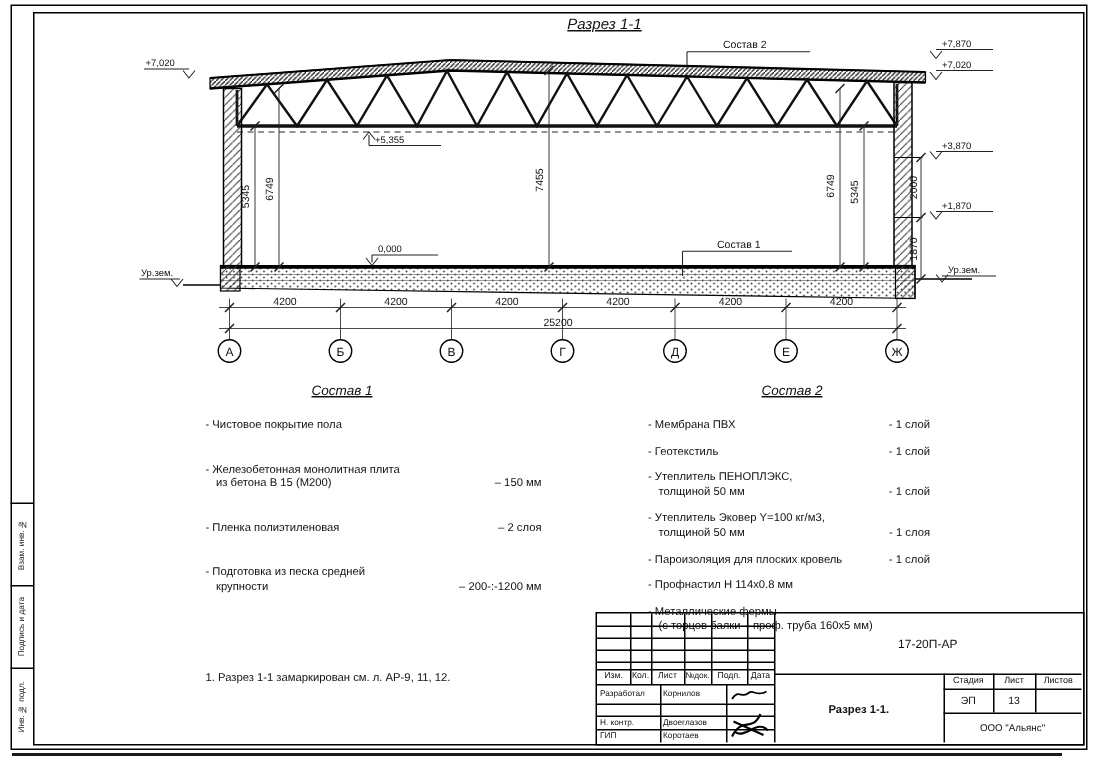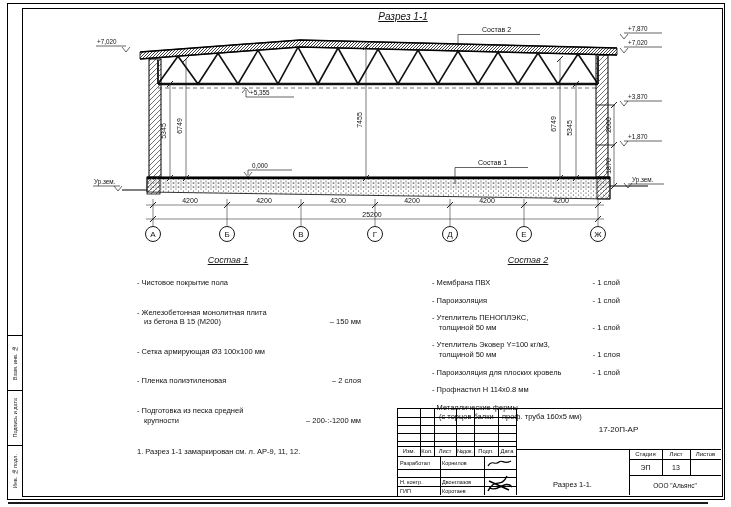--- a/index.html
+++ b/index.html
@@ -186,42 +186,38 @@
   <div class="lrow">
       <div class="lname">- Чистовое покрытие пола</div>
       <div class="lval"></div>
     </div>
   <div class="lrow">
       <div class="lname">- Железобетонная  монолитная плита
 из бетона В 15 (М200)</div>
       <div class="lval">– 150 мм</div>
     </div>
   <div class="lrow">
-      <div class="lname">- Сетка армирующая Ø3 100х100 мм</div>
-      <div class="lval"></div>
-    </div>
-  <div class="lrow">
       <div class="lname">- Пленка полиэтиленовая</div>
       <div class="lval">– 2 слоя</div>
     </div>
   <div class="lrow">
       <div class="lname">- Подготовка из песка средней
 крупности</div>
       <div class="lval">– 200-:-1200 мм</div>
     </div>
 </div>
 
 <div class="abs list-title" style="left:478px;top:255px;width:100px;">Состав 2</div>
 <div class="abs clist" style="left:432px;top:278px;width:188px;">
   <div class="lrow">
       <div class="lname">- Мембрана ПВХ</div>
       <div class="lval">- 1 слой</div>
     </div>
   <div class="lrow">
-      <div class="lname">- Пароизоляция</div>
+      <div class="lname">- Геотекстиль</div>
       <div class="lval">- 1 слой</div>
     </div>
   <div class="lrow">
       <div class="lname">- Утеплитель ПЕНОПЛЭКС,
 толщиной 50 мм</div>
       <div class="lval">- 1 слой</div>
     </div>
   <div class="lrow">
       <div class="lname">- Утеплитель Эковер Y=100 кг/м3,
 толщиной 50 мм</div>
@@ -289,21 +285,21 @@
         <path d="M2,9 C6,2 9,9 13,5 C16,2 18,8 25,4" fill="none" stroke="#000" stroke-width="1.2"></path>
       </svg>
   </div>
   <div class="tb-cell" style="left:86px;top:64px;width:32px;height:22px;">
     <svg width="30" height="22" viewBox="0 0 30 22">
         <path d="M3,18 C10,4 16,16 22,3 M5,15 C12,20 20,6 27,14 M4,8 L24,17" fill="none" stroke="#000" stroke-width="1.4"></path>
       </svg>
   </div>
 
   <div class="tb-cell f8" style="left:118px;top:0;width:205px;height:40px;">17-20П-АР</div>
-  <div class="tb-cell f75" style="left:118px;top:52px;width:113px;height:46px;">Разрез 1-1.</div>
+  <div class="tb-cell f75" style="left:118px;top:40px;width:113px;height:46px;font-weight:bold;">Разрез 1-1.</div>
   <div class="tb-cell f6" style="left:231px;top:40px;width:33px;height:10px;">Стадия</div>
   <div class="tb-cell f6" style="left:264px;top:40px;width:28px;height:10px;">Лист</div>
   <div class="tb-cell f6" style="left:292px;top:40px;width:31px;height:10px;">Листов</div>
   <div class="tb-cell f7" style="left:231px;top:50px;width:33px;height:16px;">ЭП</div>
   <div class="tb-cell f7" style="left:264px;top:50px;width:28px;height:16px;">13</div>
   <div class="tb-cell f7" style="left:292px;top:50px;width:31px;height:16px;"></div>
   <div class="tb-cell f65" style="left:231px;top:66px;width:92px;height:20px;">ООО "Альянс"</div>
 </div>
 
 </body></html>

